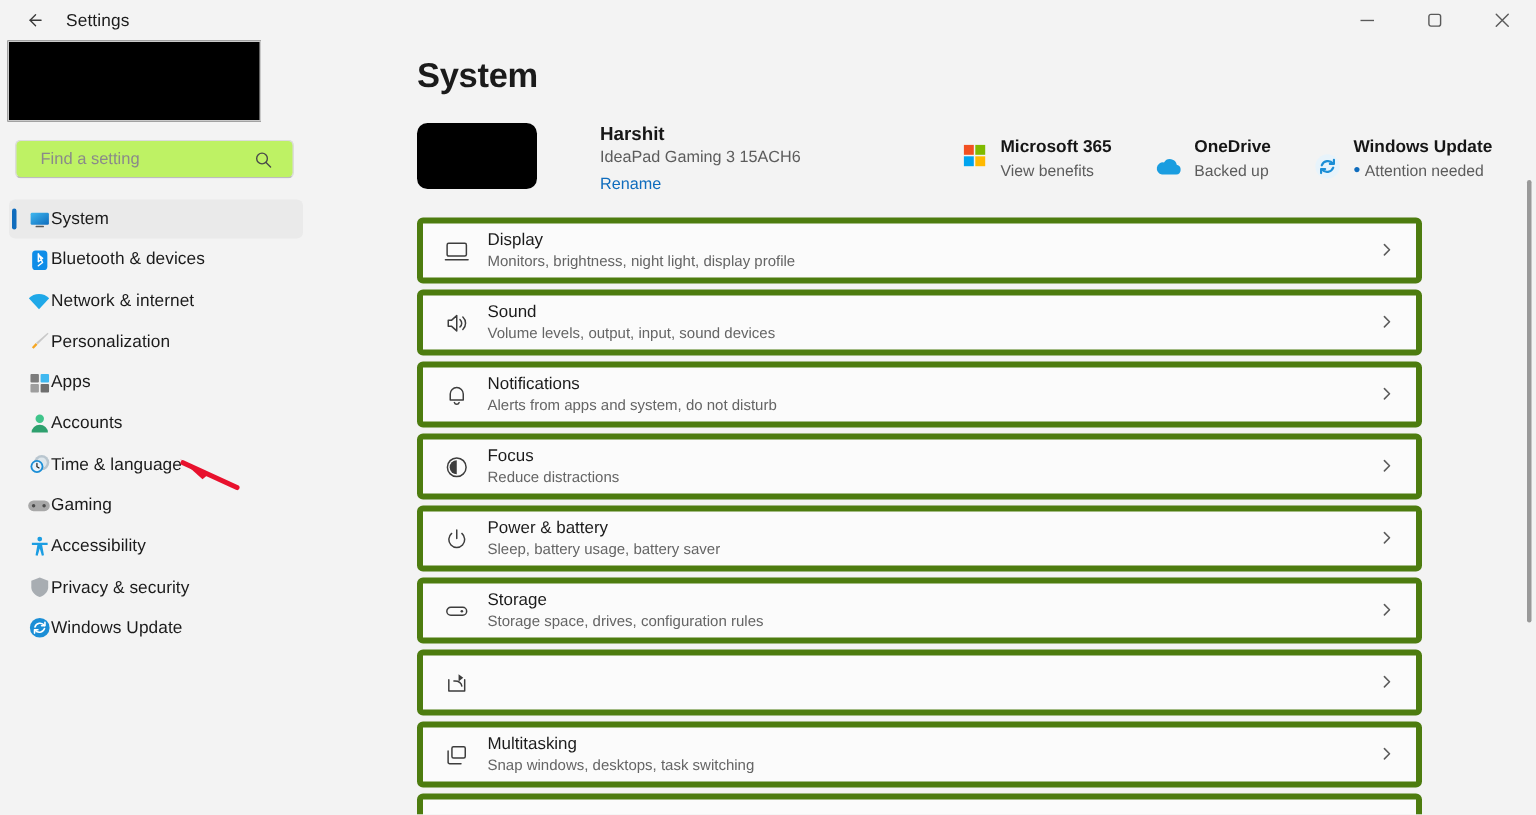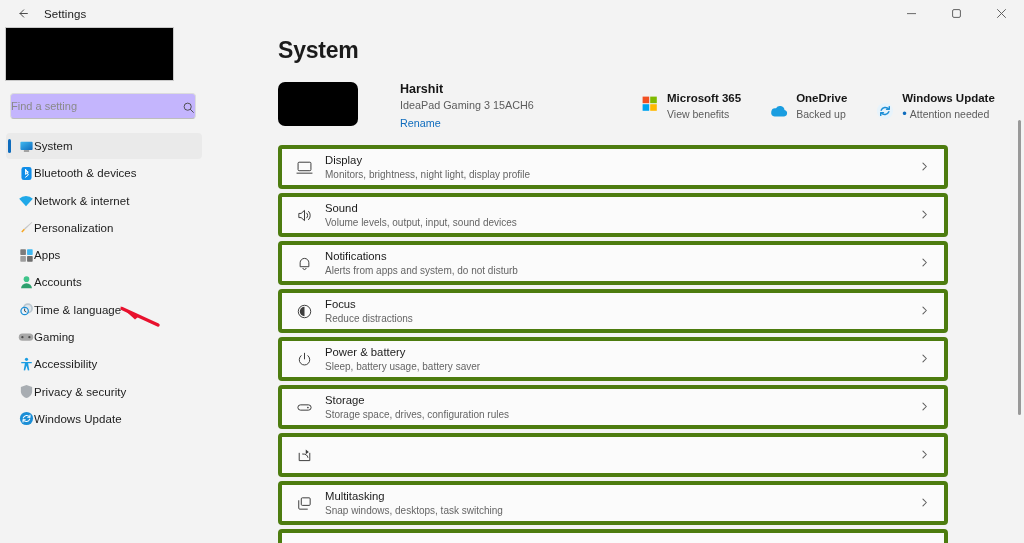--- a/index.html
+++ b/index.html
@@ -42,23 +42,23 @@
     background: #f3f3f3;
   }
   .redacted-top {
     position: absolute; left: 5px; top: 0px; width: 169px; height: 54px;
     background: #000; border: 1px solid #c9c9c9;
   }
   .search-wrap {
     position: absolute; left: 10px; top: 66px; width: 186px; height: 26px;
   }
   .search-box {
-    width: 186px; height: 26px; background: #c4b5fd;
+    width: 186px; height: 26px; background: #bef264;
     border: 1px solid #dcdcdc; border-bottom-color: #bdbdbd; border-radius: 4px;
-    display: flex; align-items: center; padding: 0 0;
+    display: flex; align-items: center; padding: 0 16px;
   }
   .search-box input {
     flex: 1; border: none; outline: none; background: transparent;
     font-family: "Liberation Sans", sans-serif; font-size: 11px; color: #2b2b2b;
   }
   .search-box input::placeholder { color: #8a8a8a; }
   .search-icon { width: 13px; height: 13px; color: #4a4a4a; flex: none; }
 
   .nav { position: absolute; left: 6px; top: 106px; width: 196px; }
   .nav-item {

